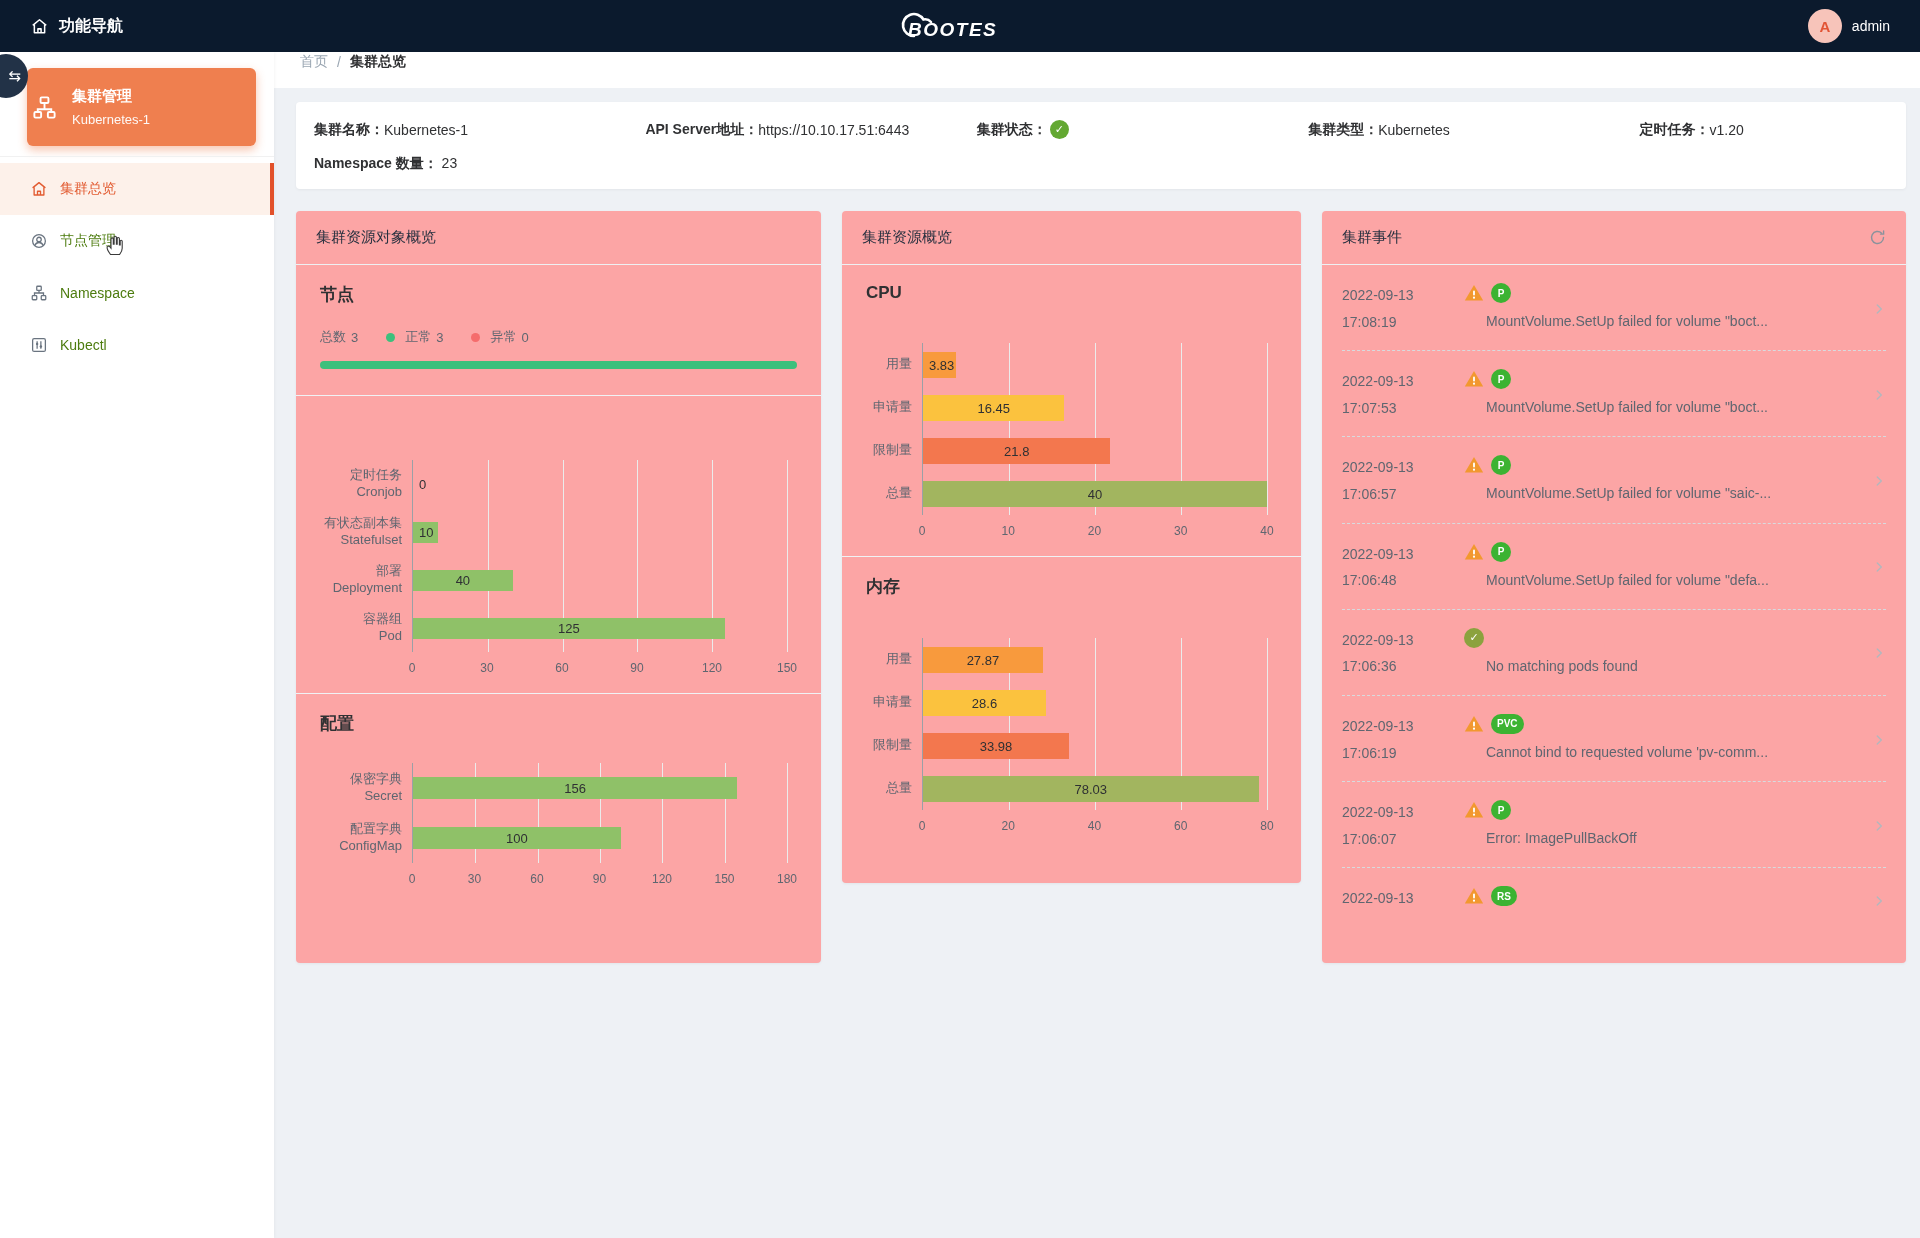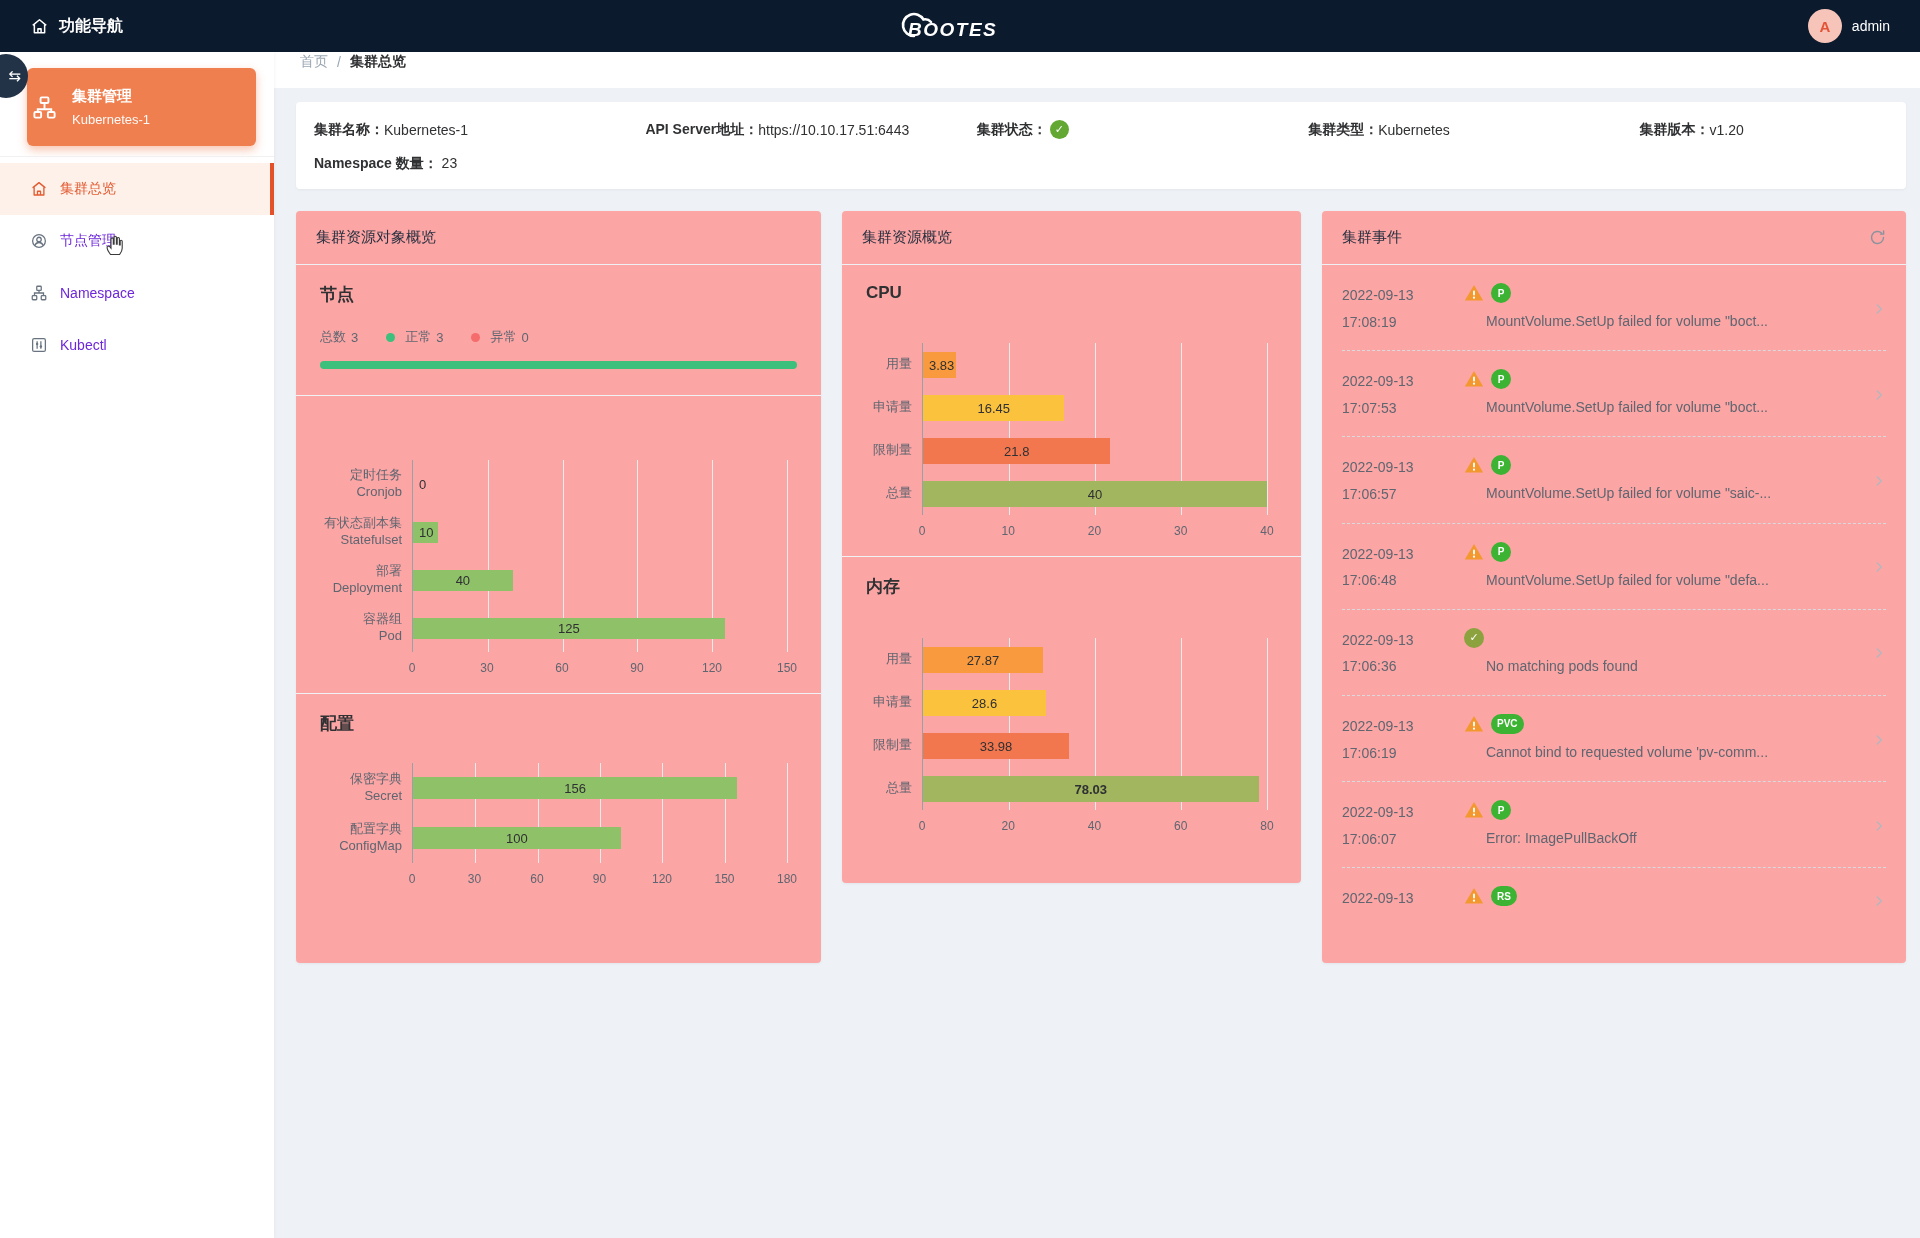--- a/index.html
+++ b/index.html
@@ -24,21 +24,21 @@
   .collapse-btn { position:absolute; top:2px; left:-16px; width:44px; height:44px; border-radius:50%;
     background:#223247; border:none; color:#fff; font-size:15px; cursor:pointer;
     display:flex; align-items:center; justify-content:flex-end; padding-right:7px; z-index:5; }
   .cluster-card { margin:16px 18px 0 27px; height:78px; background:#ef7f4f; border-radius:6px;
     box-shadow:0 4px 10px rgba(239,127,79,.45); color:#fff; display:flex; align-items:center;
     gap:14px; padding:0 4px; cursor:pointer; }
   .cc-title { font-size:15px; font-weight:700; }
   .cc-sub { font-size:13px; margin-top:6px; opacity:.95; }
   .menu { margin-top:10px; border-top:1px solid #f1f1f1; padding-top:6px; }
   .menu-item { height:52px; display:flex; align-items:center; gap:12px; padding-left:30px;
-    font-size:14px; color:#6d28d9; cursor:pointer; position:relative; }
+    font-size:14px; color:#4d7c0f; cursor:pointer; position:relative; }
   .menu-item .mi-icon { width:18px; height:18px; color:#6a7480; display:flex; }
   .menu-item.active { background:#fdf1ea; color:#e25b31; }
   .menu-item.active .mi-icon { color:#e25b31; }
   .menu-item.active::after { content:""; position:absolute; right:0; top:0; bottom:0; width:4px; background:#e2512a; }
   .mouse-cursor { position:absolute; left:104px; top:181px; z-index:50; pointer-events:none; }
 
   
   .content { margin-left:274px; padding-top:36px; }
   .breadcrumb { height:52px; background:#fff; display:flex; align-items:center; gap:9px;
     padding-left:26px; font-size:14px; }
@@ -223,21 +223,21 @@
         </div>
         <div class="info-field">
           <span class="lbl">集群状态：</span>
           <span class="status-check" style="background: rgb(99, 168, 50);">✓</span>
         </div>
         <div class="info-field">
           <span class="lbl">集群类型：</span>
           <span>Kubernetes</span>
         </div>
         <div class="info-field" style="flex:.75;">
-          <span class="lbl">集群版本：</span>
+          <span class="lbl">定时任务：</span>
           <span>v1.20</span>
         </div>
       </div>
       <div class="info-ns">
         <span class="lbl">Namespace 数量：</span>
         <span>23</span>
       </div>
     </section>
 
     <div class="cards">
@@ -434,21 +434,21 @@
                       <span class="bc-val" style="left: 17.4187%; transform: translate(-50%, -50%);">27.87</span>
                     </div>
                     <div class="bc-row" style="height: 43px;">
                       <div class="bc-bar" style="width: 35.75%; height: 26px; background: rgb(251, 194, 62);"></div>
                       <span class="bc-val" style="left: 17.875%; transform: translate(-50%, -50%);">28.6</span>
                     </div>
                     <div class="bc-row" style="height: 43px;">
                       <div class="bc-bar" style="width: 42.475%; height: 26px; background: rgb(243, 119, 78);"></div>
                       <span class="bc-val" style="left: 21.2375%; transform: translate(-50%, -50%);">33.98</span>
                     </div>
-                    <div class="bc-row" style="height: 43px; font-weight: bold;">
+                    <div class="bc-row" style="height: 43px;">
                       <div class="bc-bar" style="width: 97.5375%; height: 26px; background: rgb(162, 181, 95);"></div>
                       <span class="bc-val" style="left: 48.7687%; transform: translate(-50%, -50%);">78.03</span>
                     </div>
                   </div>
                   <div class="bc-axis">
                     <span style="left: 0%;">0</span>
                     <span style="left: 25%;">20</span>
                     <span style="left: 50%;">40</span>
                     <span style="left: 75%;">60</span>
                     <span style="left: 100%;">80</span>

